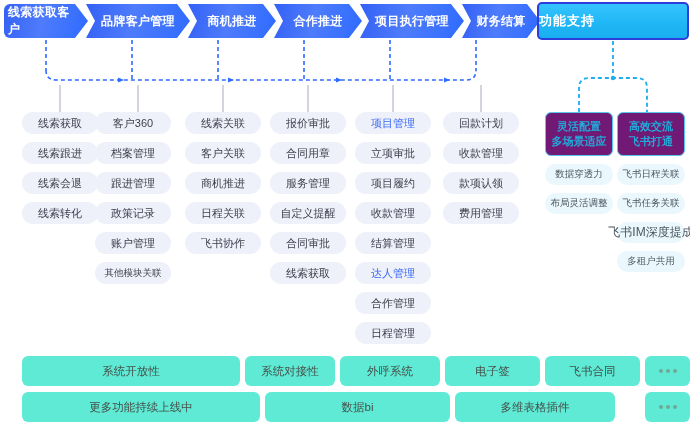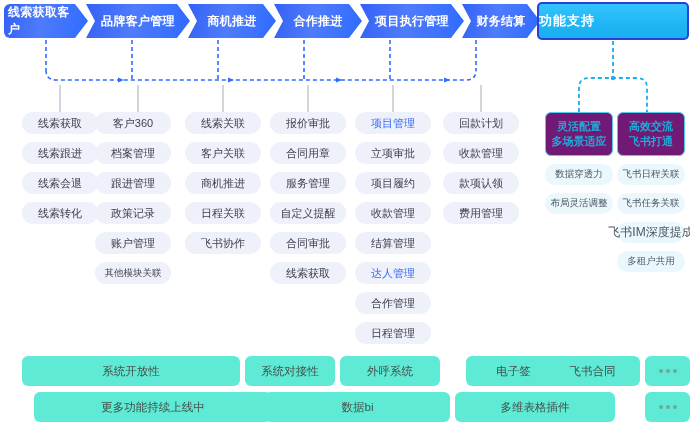--- a/index.html
+++ b/index.html
@@ -224,34 +224,34 @@
   <div id="bottomBars">
       <div class="greenbar" style="left: 22px; width: 218px; top: 356px;">
         <span>系统开放性</span>
       </div>
       <div class="greenbar" style="left: 245px; width: 90px; top: 356px;">
         <span>系统对接性</span>
       </div>
       <div class="greenbar" style="left: 340px; width: 100px; top: 356px;">
         <span>外呼系统</span>
       </div>
-      <div class="greenbar" style="left: 445px; width: 95px; top: 356px; margin-left: 21px;">
+      <div class="greenbar" style="left: 445px; width: 95px; top: 356px;">
         <span>电子签</span>
       </div>
       <div class="greenbar" style="left: 545px; width: 95px; top: 356px;">
         <span>飞书合同</span>
       </div>
       <div class="greenbar" style="left: 645px; width: 45px; top: 356px;">
         <span class="dots">
           <i></i>
           <i></i>
           <i></i>
         </span>
       </div>
-      <div class="greenbar" style="left: 22px; width: 238px; top: 392px; margin-left: 12px;">
+      <div class="greenbar" style="left: 22px; width: 238px; top: 392px;">
         <span>更多功能持续上线中</span>
       </div>
       <div class="greenbar" style="left: 265px; width: 185px; top: 392px;">
         <span>数据bi</span>
       </div>
       <div class="greenbar" style="left: 455px; width: 160px; top: 392px;">
         <span>多维表格插件</span>
       </div>
       <div class="greenbar" style="left: 645px; width: 45px; top: 392px;">
         <span class="dots">

